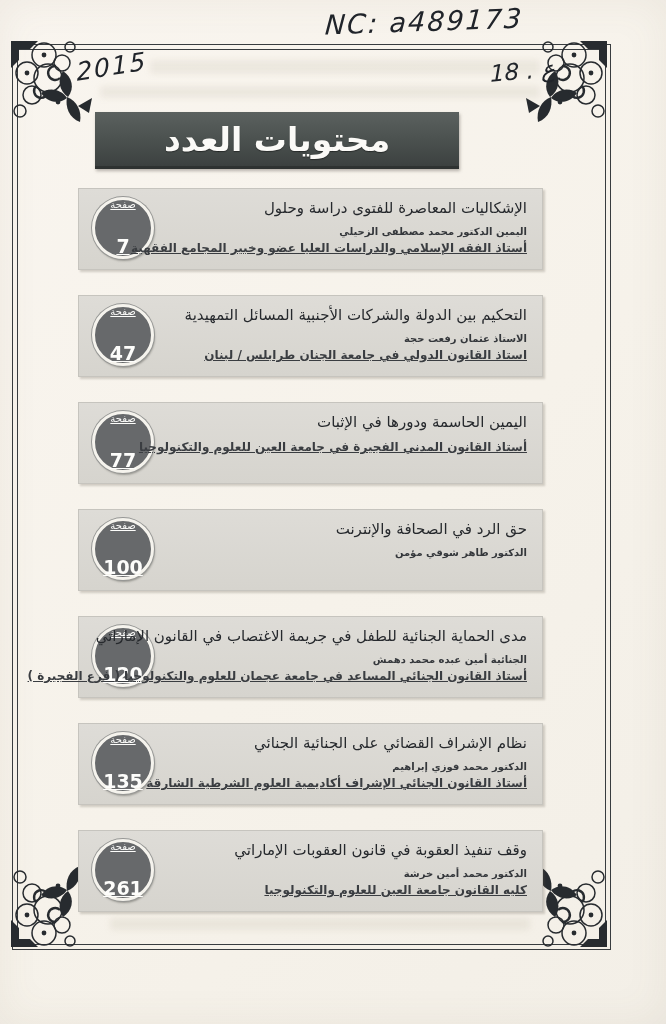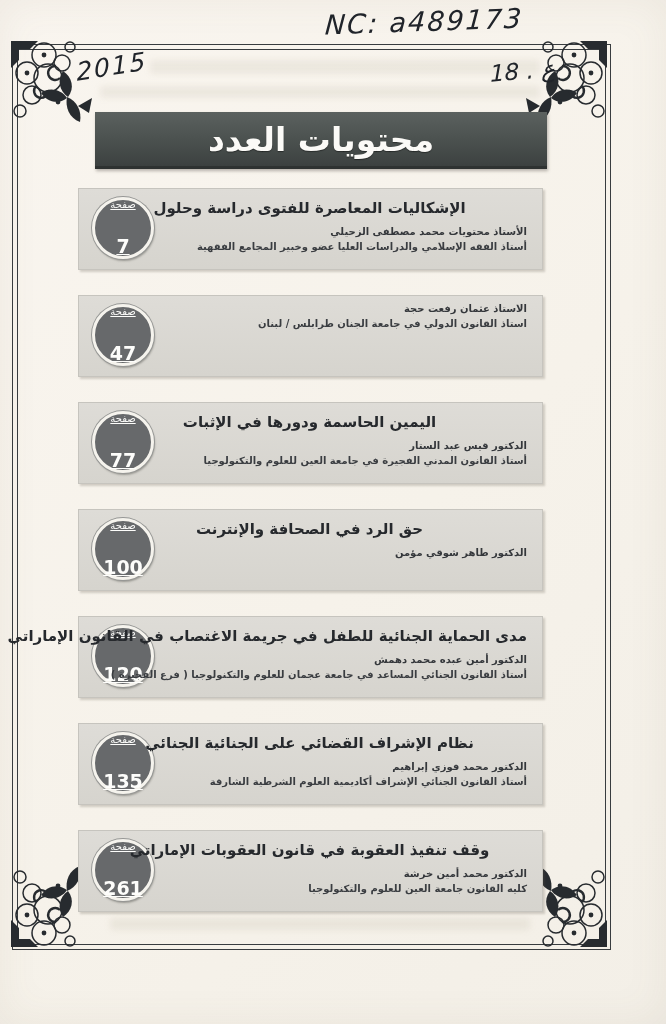--- a/index.html
+++ b/index.html
@@ -29,21 +29,21 @@
   
   .hand{
     position:absolute;color:#20242a;font-style:italic;
     letter-spacing:2px;white-space:nowrap;
   }
   .hand.code{left:325px;top:6px;font-size:27px;transform:rotate(-2deg) skewX(-6deg);}
   .hand.year{left:76px;top:52px;font-size:25px;transform:rotate(-9deg) skewX(-6deg);}
   .hand.issue{left:490px;top:58px;font-size:23px;transform:rotate(-5deg) skewX(-4deg);}
   
   .header-bar{
-    position:absolute;left:95px;top:112px;width:452px;height:54px;
+    position:absolute;left:95px;top:112px;width:364px;height:54px;
     background:linear-gradient(#5b615f 0%,#4a504e 55%,#3c4140 100%);
     border-bottom:3px solid #2e3231;
     box-shadow:1px 2px 3px rgba(60,55,45,.35);
     display:flex;align-items:center;justify-content:center;
     direction:rtl;
   }
   .header-title{
     color:#fbfaf7;font-size:33px;font-weight:bold;letter-spacing:1px;
     text-shadow:0 1px 1px rgba(0,0,0,.4);
   }
@@ -65,25 +65,25 @@
     display:flex;flex-direction:column;align-items:center;justify-content:space-between;
     color:#fdfdfb;line-height:1;text-decoration:underline;
   }
   .pc-label{font-size:10px;margin-bottom:2px;}
   .pc-num{font-size:19px;font-weight:bold;}
   .entry-text{
     position:absolute;right:15px;top:7px;width:435px;
     direction:rtl;text-align:right;
   }
   .title{
-    font-size:15px;font-weight:bold;color:#26292d;
-    white-space:nowrap;line-height:1.6;margin-bottom:6px;text-align:center;
+    font-size:15px;font-weight:normal;color:#26292d;
+    white-space:nowrap;line-height:1.6;margin-bottom:6px;
   }
   .author{font-size:10px;font-weight:bold;color:#34373b;margin-bottom:4px;white-space:nowrap;}
-  .affil{font-size:10px;font-weight:bold;color:#3a3d41;white-space:nowrap;}
+  .affil{font-size:12px;font-weight:bold;color:#3a3d41;white-space:nowrap;text-decoration:underline;}
 </style>
 </head>
 <body>
 
 <div class="page">
 
   <div class="ghost" style="left:150px;top:60px;width:390px;height:14px;"></div>
   <div class="ghost" style="left:100px;top:86px;width:440px;height:12px;"></div>
   <div class="ghost" style="left:110px;top:918px;width:420px;height:12px;"></div>
 
@@ -209,44 +209,44 @@
 
   <div class="entries">
 
     <div class="entry">
       <div class="page-circle">
         <span class="pc-label">صفحة</span>
         <span class="pc-num">7</span>
       </div>
       <div class="entry-text">
         <div class="title">الإشكاليات المعاصرة للفتوى دراسة وحلول</div>
-        <div class="author">الأستاذ محتويات محمد مصطفى الزحيلي</div>
+        <div class="author">اليمين الدكتور محمد مصطفى الزحيلي</div>
         <div class="affil">أستاذ الفقه الإسلامي والدراسات العليا عضو وخبير المجامع الفقهية</div>
       </div>
     </div>
 
     <div class="entry">
       <div class="page-circle">
         <span class="pc-label">صفحة</span>
         <span class="pc-num">47</span>
       </div>
       <div class="entry-text">
+        <div class="title">التحكيم بين الدولة والشركات الأجنبية المسائل التمهيدية</div>
         <div class="author">الاستاذ عثمان رفعت حجة</div>
         <div class="affil">استاذ القانون الدولي في جامعة الجنان طرابلس / لبنان</div>
       </div>
     </div>
 
     <div class="entry">
       <div class="page-circle">
         <span class="pc-label">صفحة</span>
         <span class="pc-num">77</span>
       </div>
       <div class="entry-text">
         <div class="title">اليمين الحاسمة ودورها في الإثبات</div>
-        <div class="author">الدكتور قيس عبد الستار</div>
         <div class="affil">أستاذ القانون المدني الفجيرة في جامعة العين للعلوم والتكنولوجيا</div>
       </div>
     </div>
 
     <div class="entry">
       <div class="page-circle">
         <span class="pc-label">صفحة</span>
         <span class="pc-num">100</span>
       </div>
       <div class="entry-text">
@@ -255,21 +255,21 @@
       </div>
     </div>
 
     <div class="entry">
       <div class="page-circle">
         <span class="pc-label">صفحة</span>
         <span class="pc-num">120</span>
       </div>
       <div class="entry-text">
         <div class="title">مدى الحماية الجنائية للطفل في جريمة الاغتصاب في القانون الإماراتي</div>
-        <div class="author">الدكتور أمين عبده محمد دهمش</div>
+        <div class="author">الجنائية أمين عبده محمد دهمش</div>
         <div class="affil">أستاذ القانون الجنائي المساعد في جامعة عجمان للعلوم والتكنولوجيا ( فرع الفجيرة )</div>
       </div>
     </div>
 
     <div class="entry">
       <div class="page-circle">
         <span class="pc-label">صفحة</span>
         <span class="pc-num">135</span>
       </div>
       <div class="entry-text">

